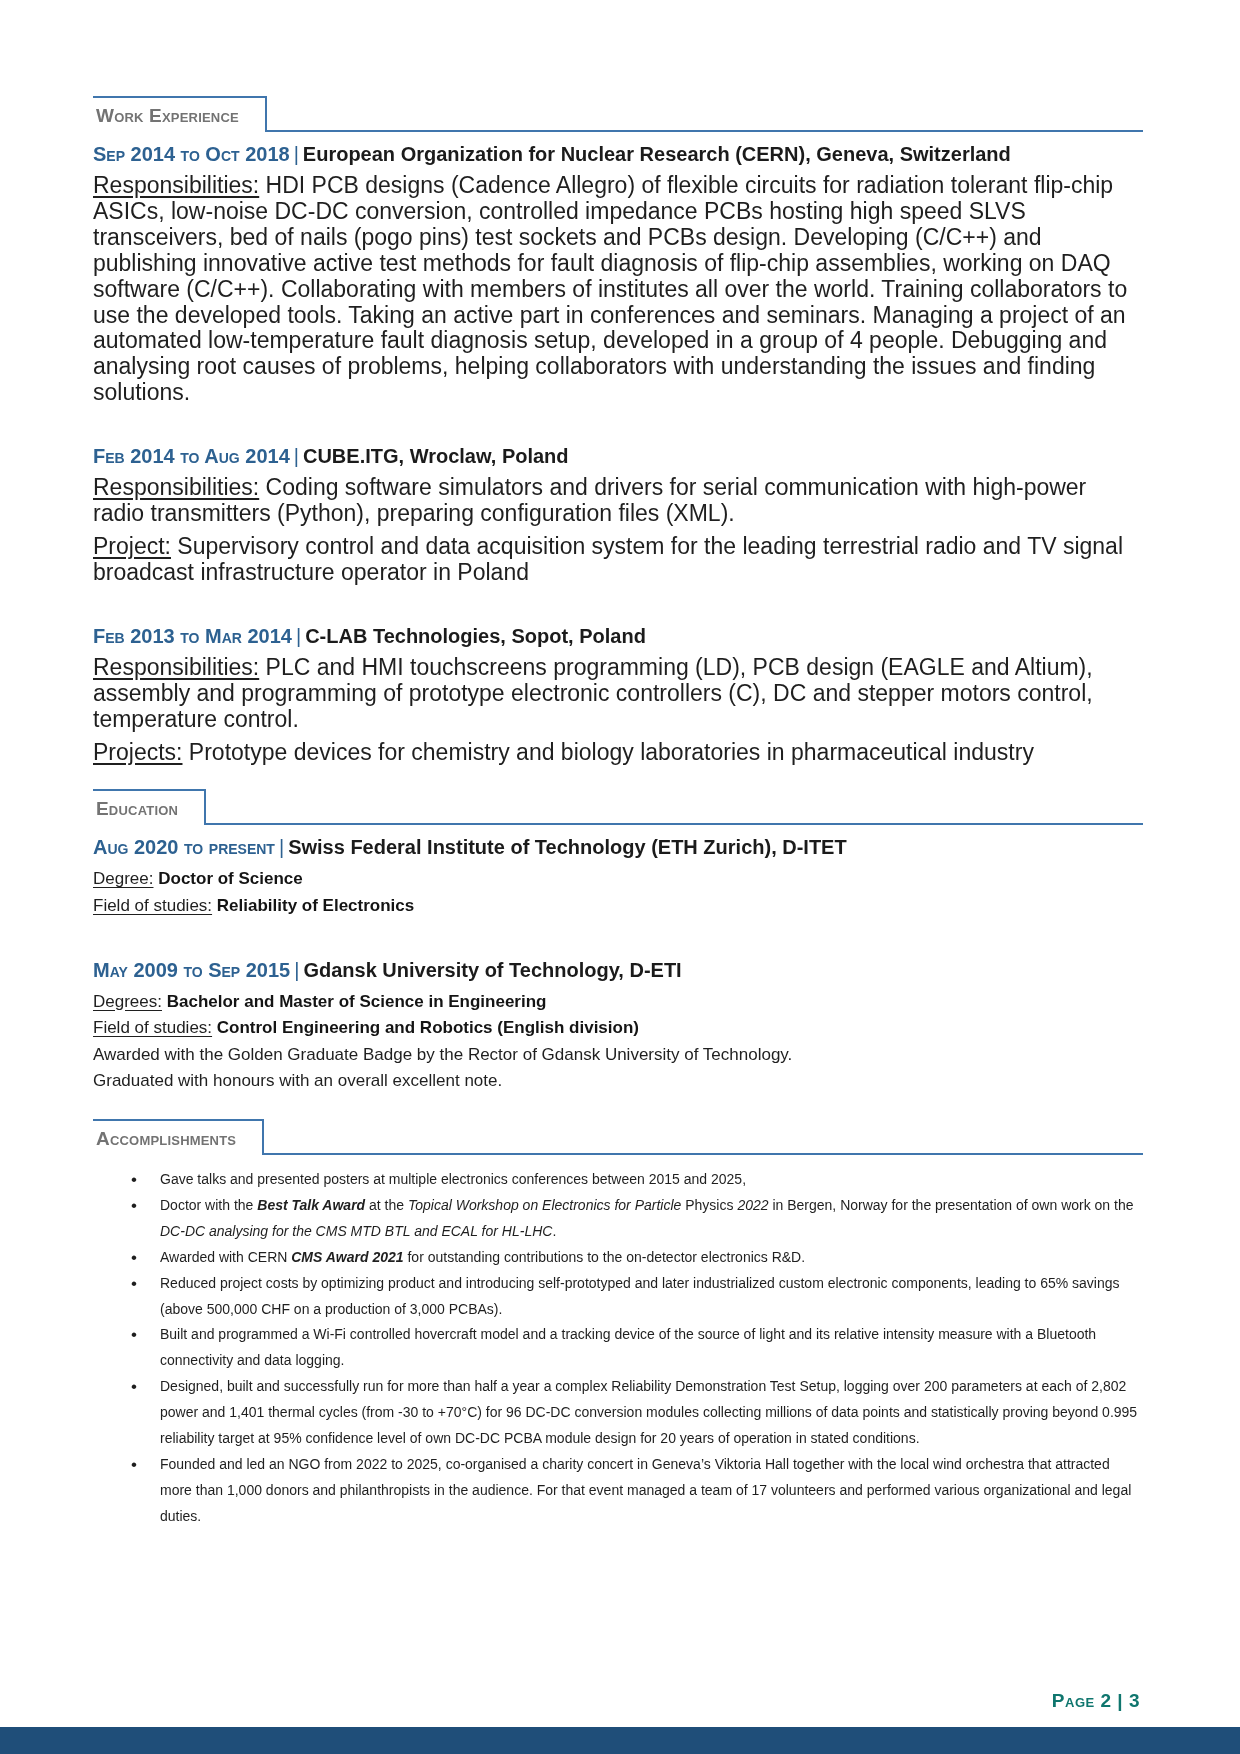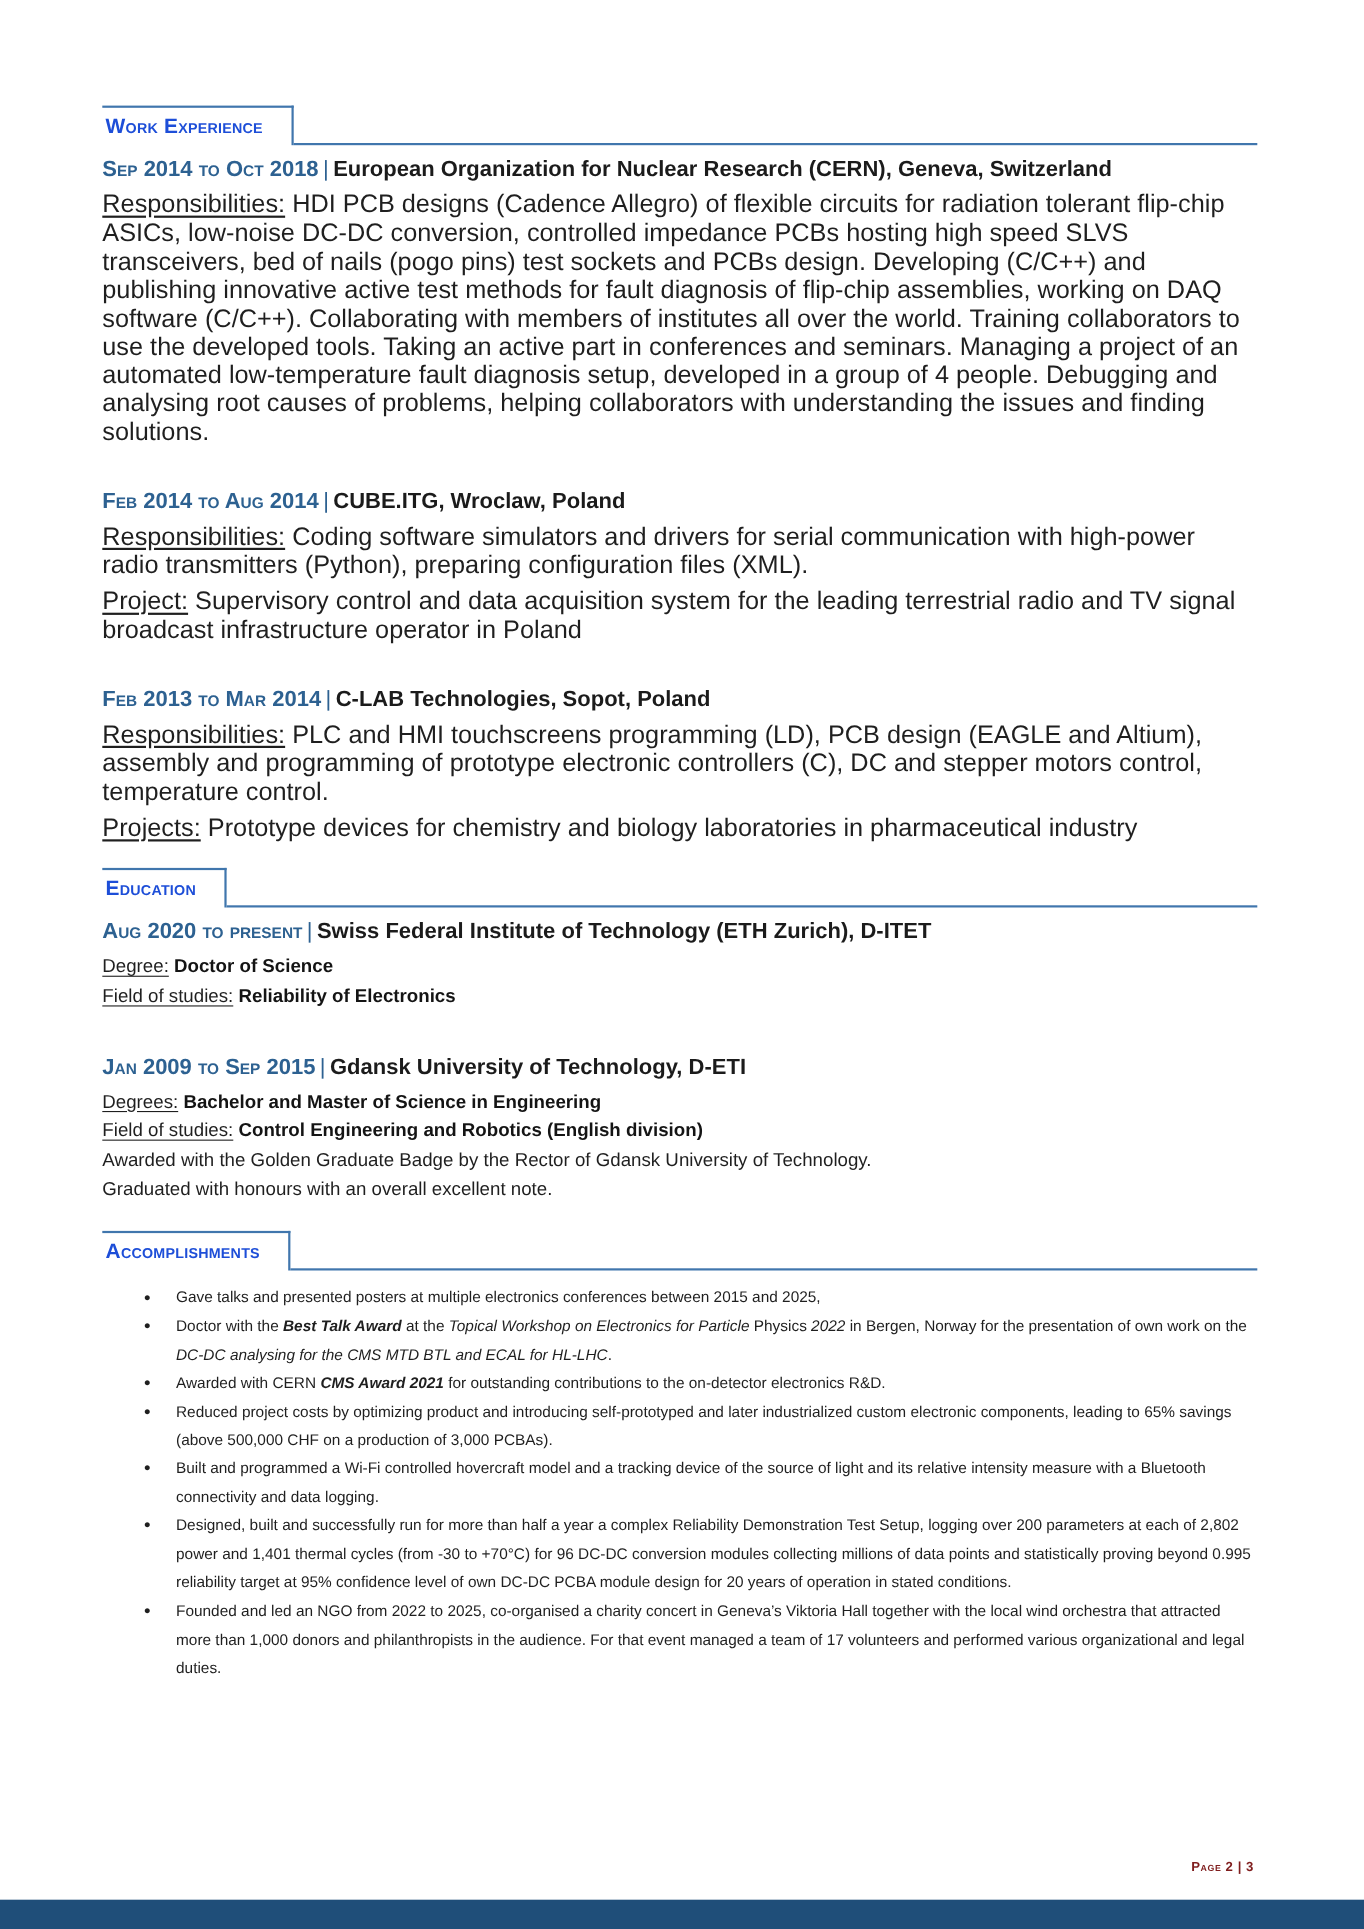--- a/index.html
+++ b/index.html
@@ -11,21 +11,21 @@
   .content{position:absolute;left:93px;top:0;width:1050px;padding-top:96px;}
 
   
   .sec-row{display:flex;margin:0 0 10px 0;}
   .sec-tab{
     border-top:2px solid var(--line-blue);
     border-right:2px solid var(--line-blue);
     padding:7px 26px 5px 3px;
   }
   .sec-title{
-    font-variant:small-caps;font-weight:700;font-size:19px;color:#1d4ed8;
+    font-variant:small-caps;font-weight:700;font-size:19px;color:#737373;
     letter-spacing:.2px;
   }
   .sec-line{flex:1;align-self:flex-end;height:0;border-bottom:2px solid var(--line-blue);}
 
   
   .entry{margin:0 0 38px 0;}
   .entry.last{margin-bottom:24px;}
   .ehead{font-size:20px;line-height:24px;margin:0 0 7px 0;font-weight:700;}
   .dates{color:var(--accent-blue);font-variant:small-caps;}
   .pipe{color:var(--accent-blue);font-weight:400;padding:0 4px;}
@@ -42,21 +42,21 @@
   ul.bullets li{position:relative;padding-left:67px;margin:0;}
   ul.bullets li::before{
     content:"\2022";position:absolute;left:38px;top:0;color:#1f1f1f;font-size:17px;
   }
   .i{font-style:italic;}
   .bi{font-style:italic;font-weight:700;}
 
   
   .footer-text{
     position:absolute;right:100px;top:1690px;
-    font-variant:small-caps;font-weight:700;font-size:12px;color:#7f1d1d;letter-spacing:.5px;
+    font-variant:small-caps;font-weight:700;font-size:19px;color:#0f766e;letter-spacing:.5px;
   }
   .bottom-bar{position:absolute;left:0;right:0;bottom:0;height:27px;background:var(--bar-blue);}
 </style>
 </head>
 <body>
 
 <div class="content">
 
   <div class="sec-row">
     <div class="sec-tab">
@@ -89,21 +89,21 @@
     <div class="sec-line"></div>
   </div>
 
   <div class="entry">
     <h3 class="ehead"><span class="dates">Aug 2020 to present</span><span class="pipe">|</span><span class="org">Swiss Federal Institute of Technology (ETH Zurich), D-ITET</span></h3>
     <p class="edu-line"><span class="u">Degree:</span> <b>Doctor of Science</b></p>
     <p class="edu-line"><span class="u">Field of studies:</span> <b>Reliability of Electronics</b></p>
   </div>
 
   <div class="entry last">
-    <h3 class="ehead"><span class="dates">Jan 2009 to Sep 2015</span><span class="pipe">|</span><span class="org">Gdansk University of Technology, D-ETI</span></h3>
+    <h3 class="ehead"><span class="dates">May 2009 to Sep 2015</span><span class="pipe">|</span><span class="org">Gdansk University of Technology, D-ETI</span></h3>
     <p class="edu-line"><span class="u">Degrees:</span> <b>Bachelor and Master of Science in Engineering</b></p>
     <p class="edu-line"><span class="u">Field of studies:</span> <b>Control Engineering and Robotics (English division)</b></p>
     <p class="edu-line">Awarded with the Golden Graduate Badge by the Rector of Gdansk University of Technology.</p>
     <p class="edu-line">Graduated with honours with an overall excellent note.</p>
   </div>
 
   <div class="sec-row">
     <div class="sec-tab">
       <span class="sec-title">Accomplishments</span>
     </div>

